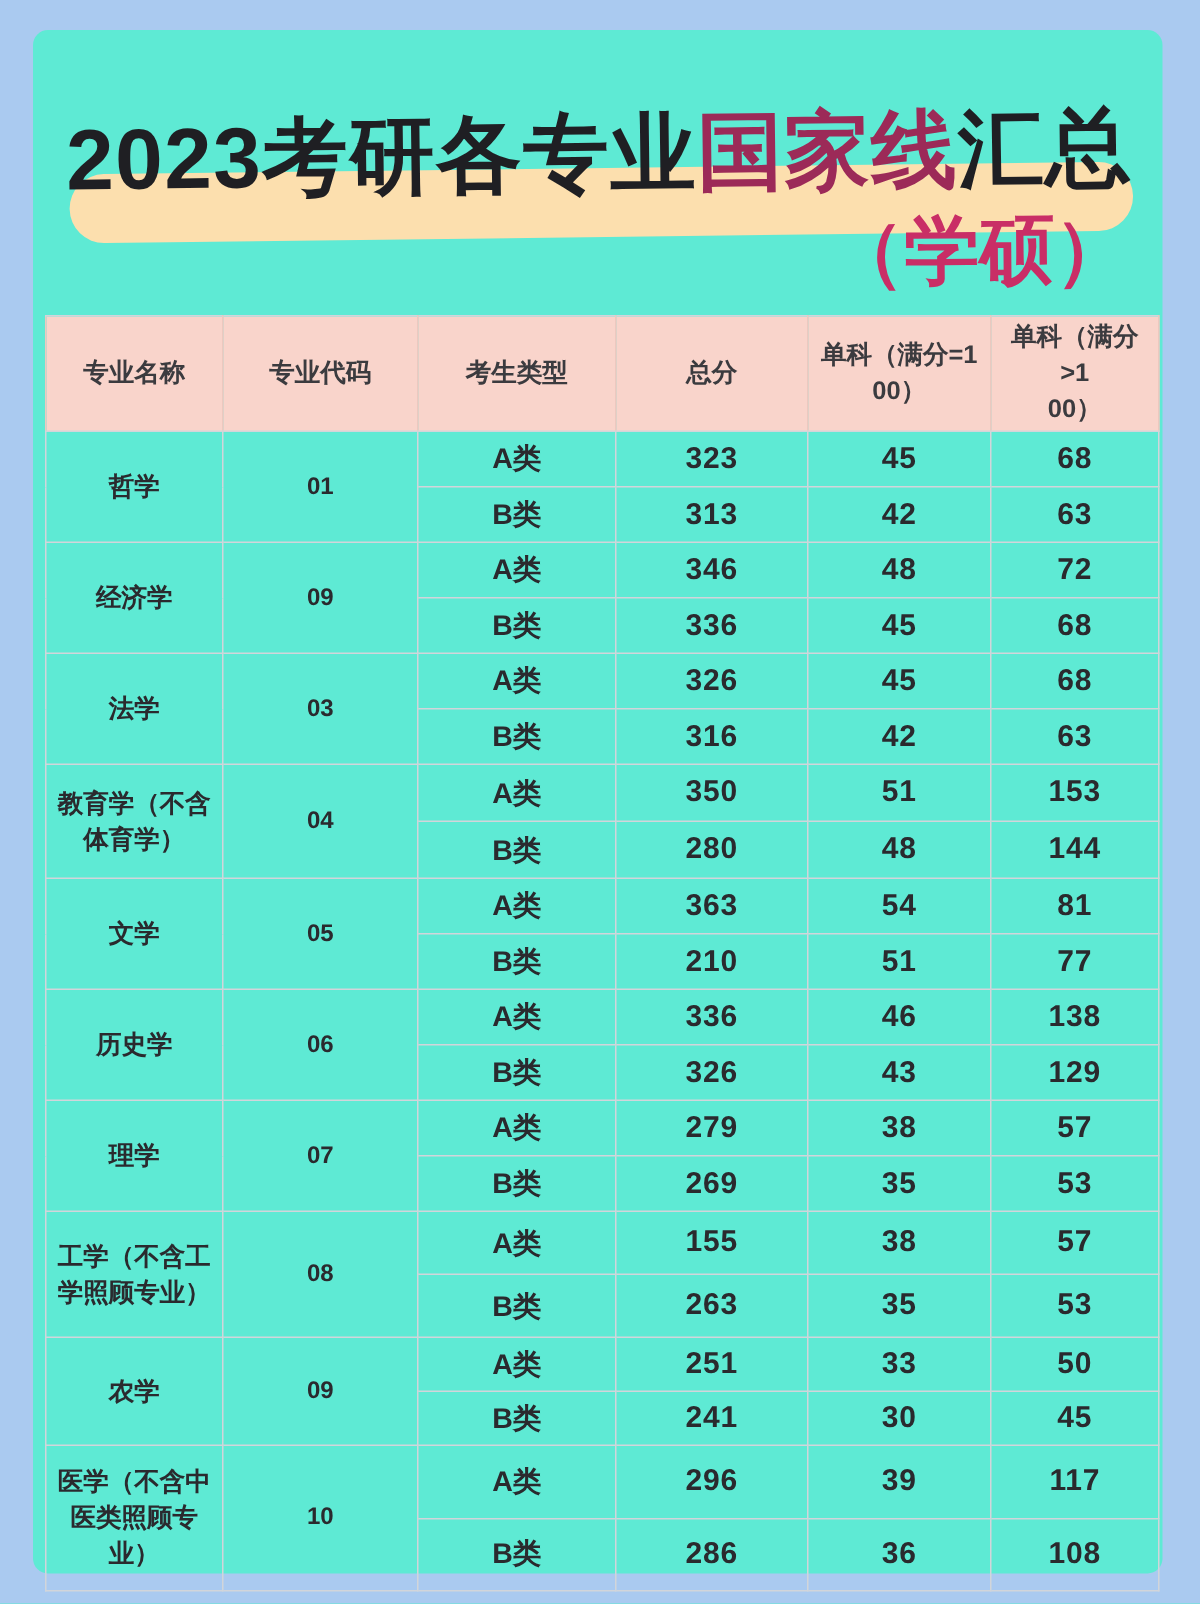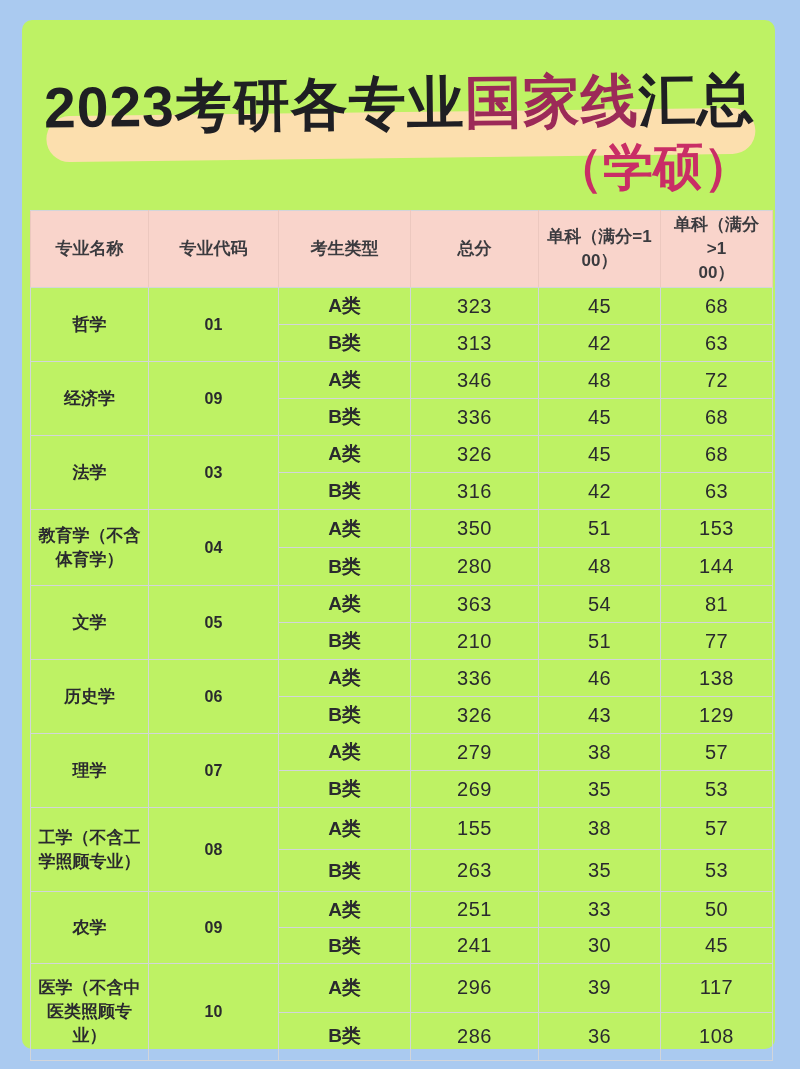--- a/index.html
+++ b/index.html
@@ -4,21 +4,21 @@
 <style>
   * { margin:0; padding:0; box-sizing:border-box; }
   html,body { width:800px; height:1069px; }
   body {
     background:#aacaf0;
     font-family:"Liberation Sans","DejaVu Sans",sans-serif;
     position:relative; overflow:hidden;
   }
   .card {
     position:absolute; left:22px; top:20px; width:753px; height:1029px;
-    background:#bef264; border-radius:10px;
+    background:#5eead4; border-radius:10px;
   }
   
   .title-block {
     position:absolute; left:22px; top:30px; right:14px; height:106px;
     transform:rotate(-0.7deg);
   }
   .title-highlight {
     position:absolute; left:2px; right:6px; bottom:-2px; height:46px;
     background:#fcdfae; border-radius:24px;
   }
@@ -53,21 +53,21 @@
   tbody:nth-of-type(9) tr { height:36px; }
   tbody:nth-of-type(10) tr { height:44px;margin-left:19px; }
   td { color:#2a2a2e; }
   td.cell-name {
     font-size:17px; font-weight:600; line-height:24px;
     padding:12px 5px; word-break:break-all;
   }
   td.cell-code { font-size:16px; font-weight:700; }
   td.cell-type { font-size:19px; font-weight:700; }
   td.cell-total, td.cell-s100, td.cell-sgt100 {
-    font-size:20px; font-weight:400; letter-spacing:0.5px;
+    font-size:20px; font-weight:700; letter-spacing:0.5px;
   }
 </style>
 </head>
 <body>
 
 <div class="card">
 
   <div class="title-block">
     <div class="title-highlight"></div>
     <div class="title-text"><span>2023考研各专业</span><span class="accent">国家线</span><span>汇总</span></div>

